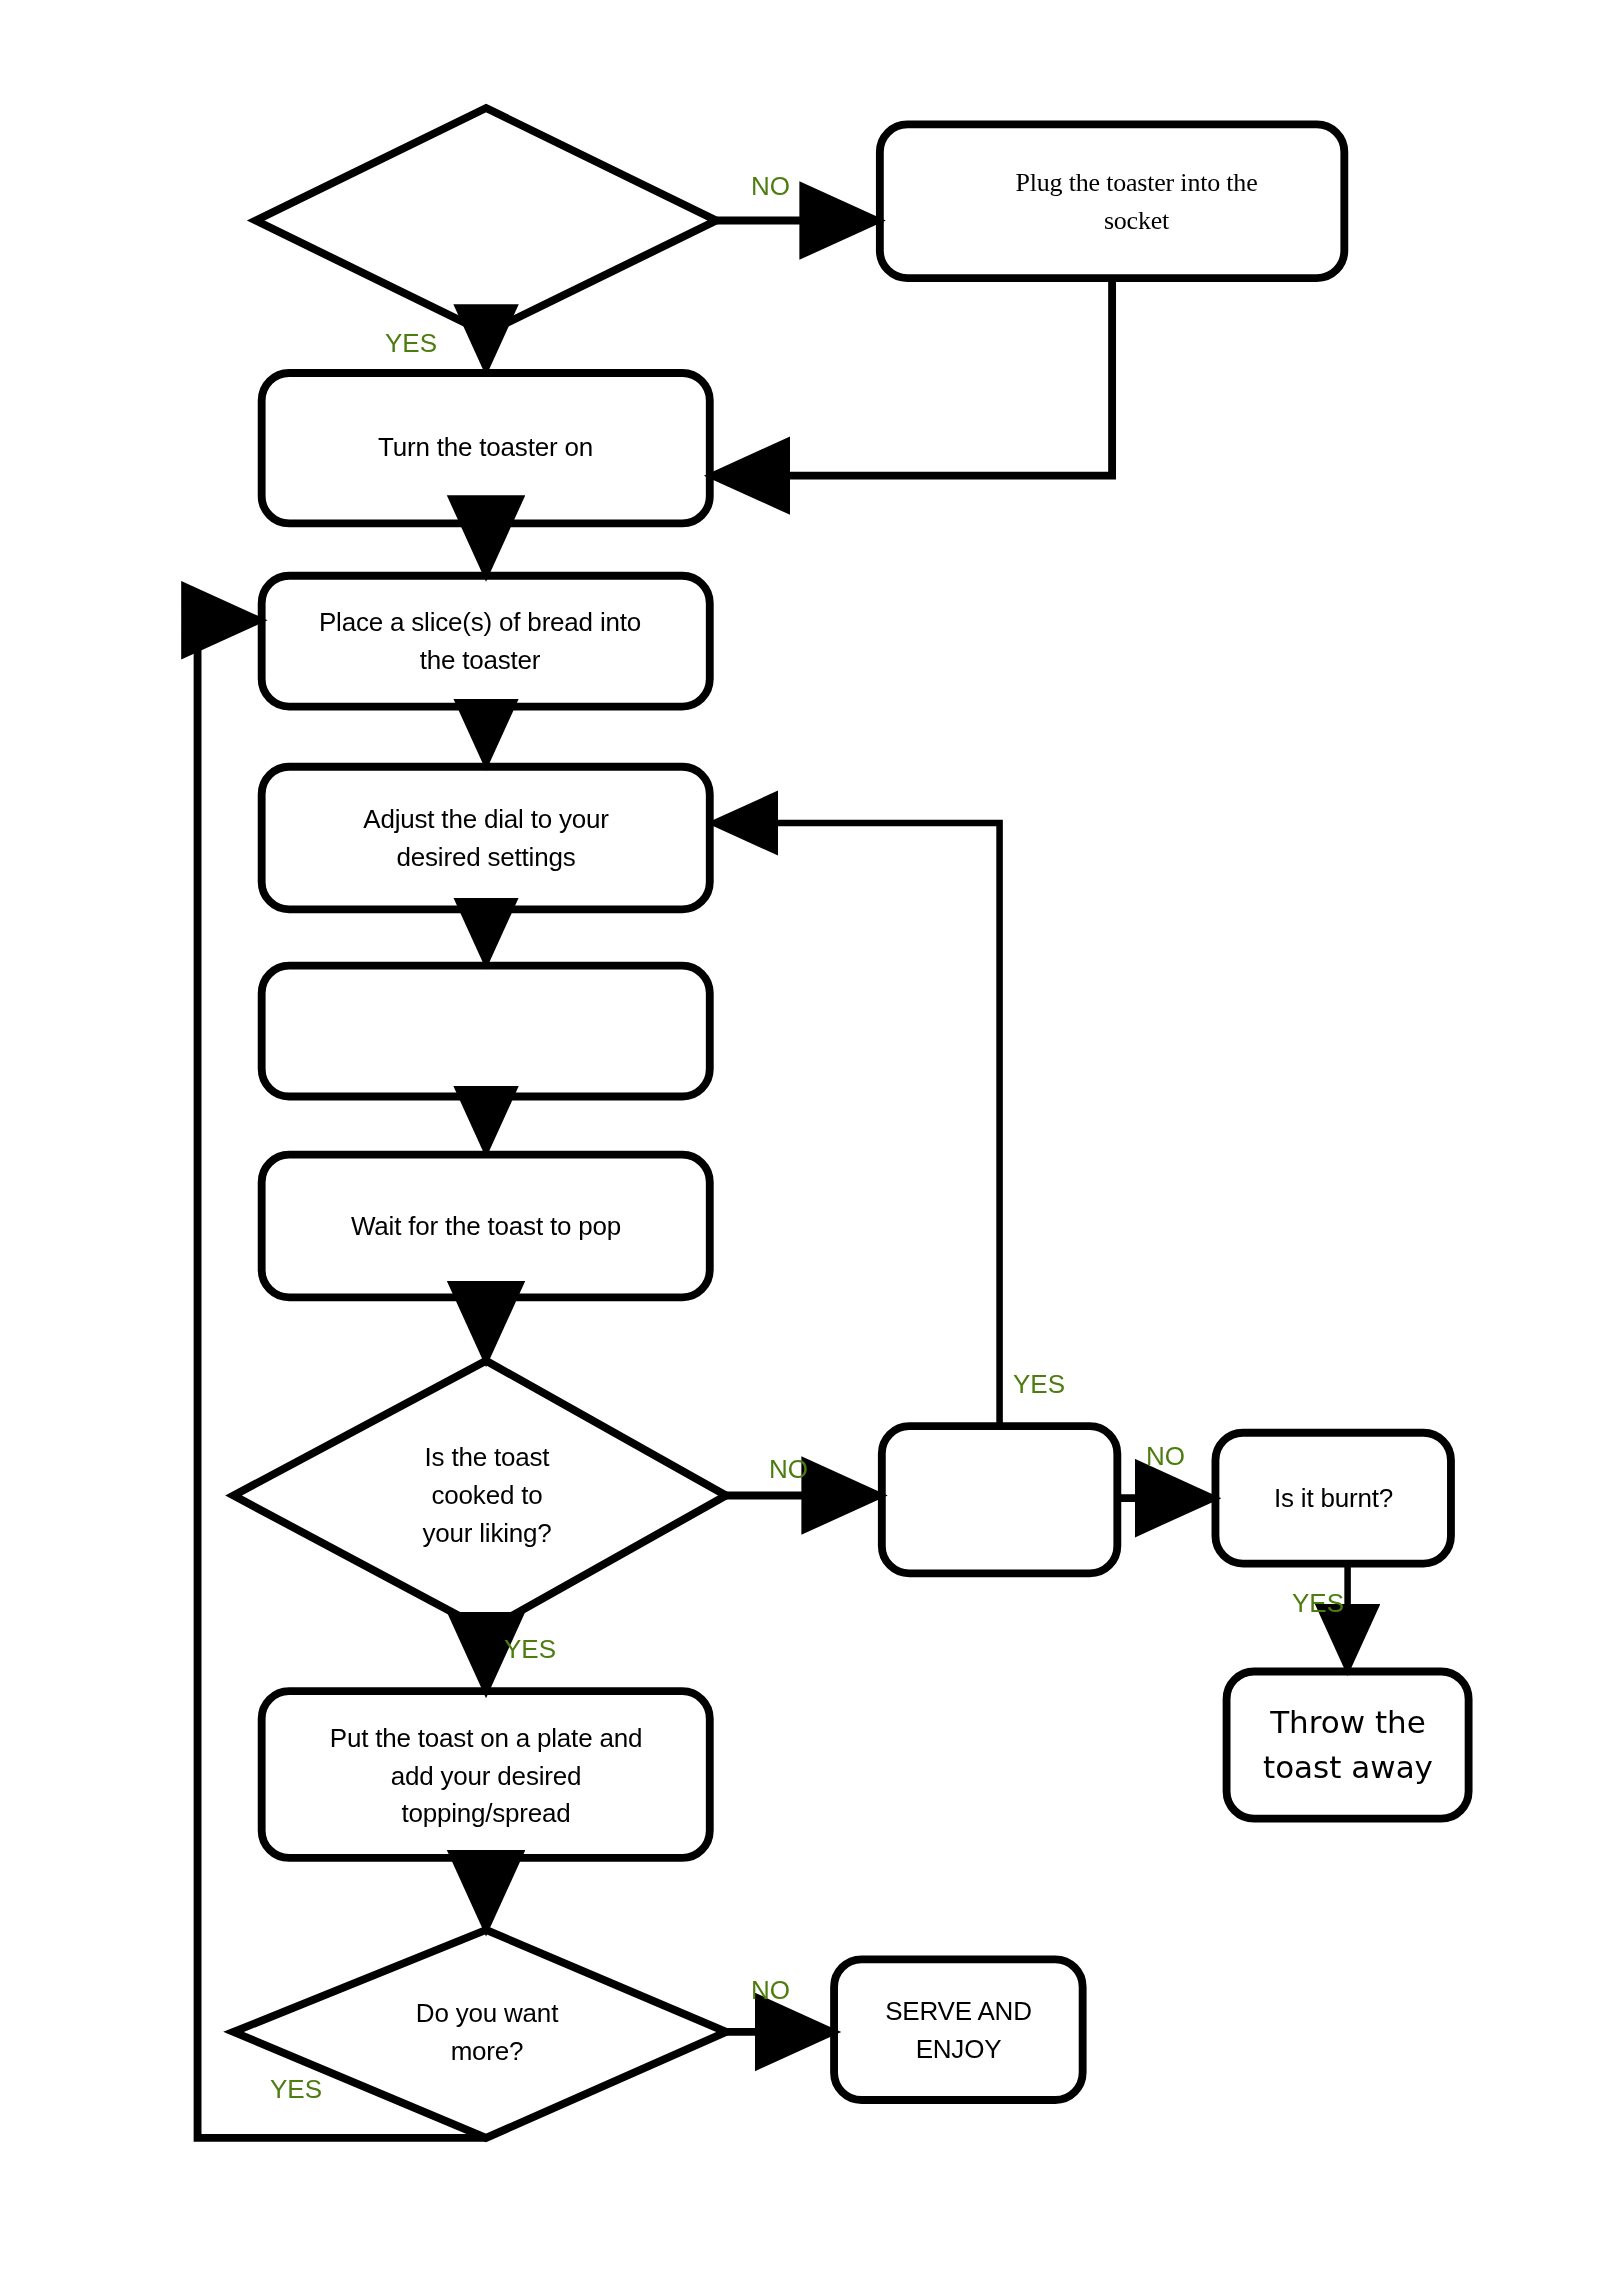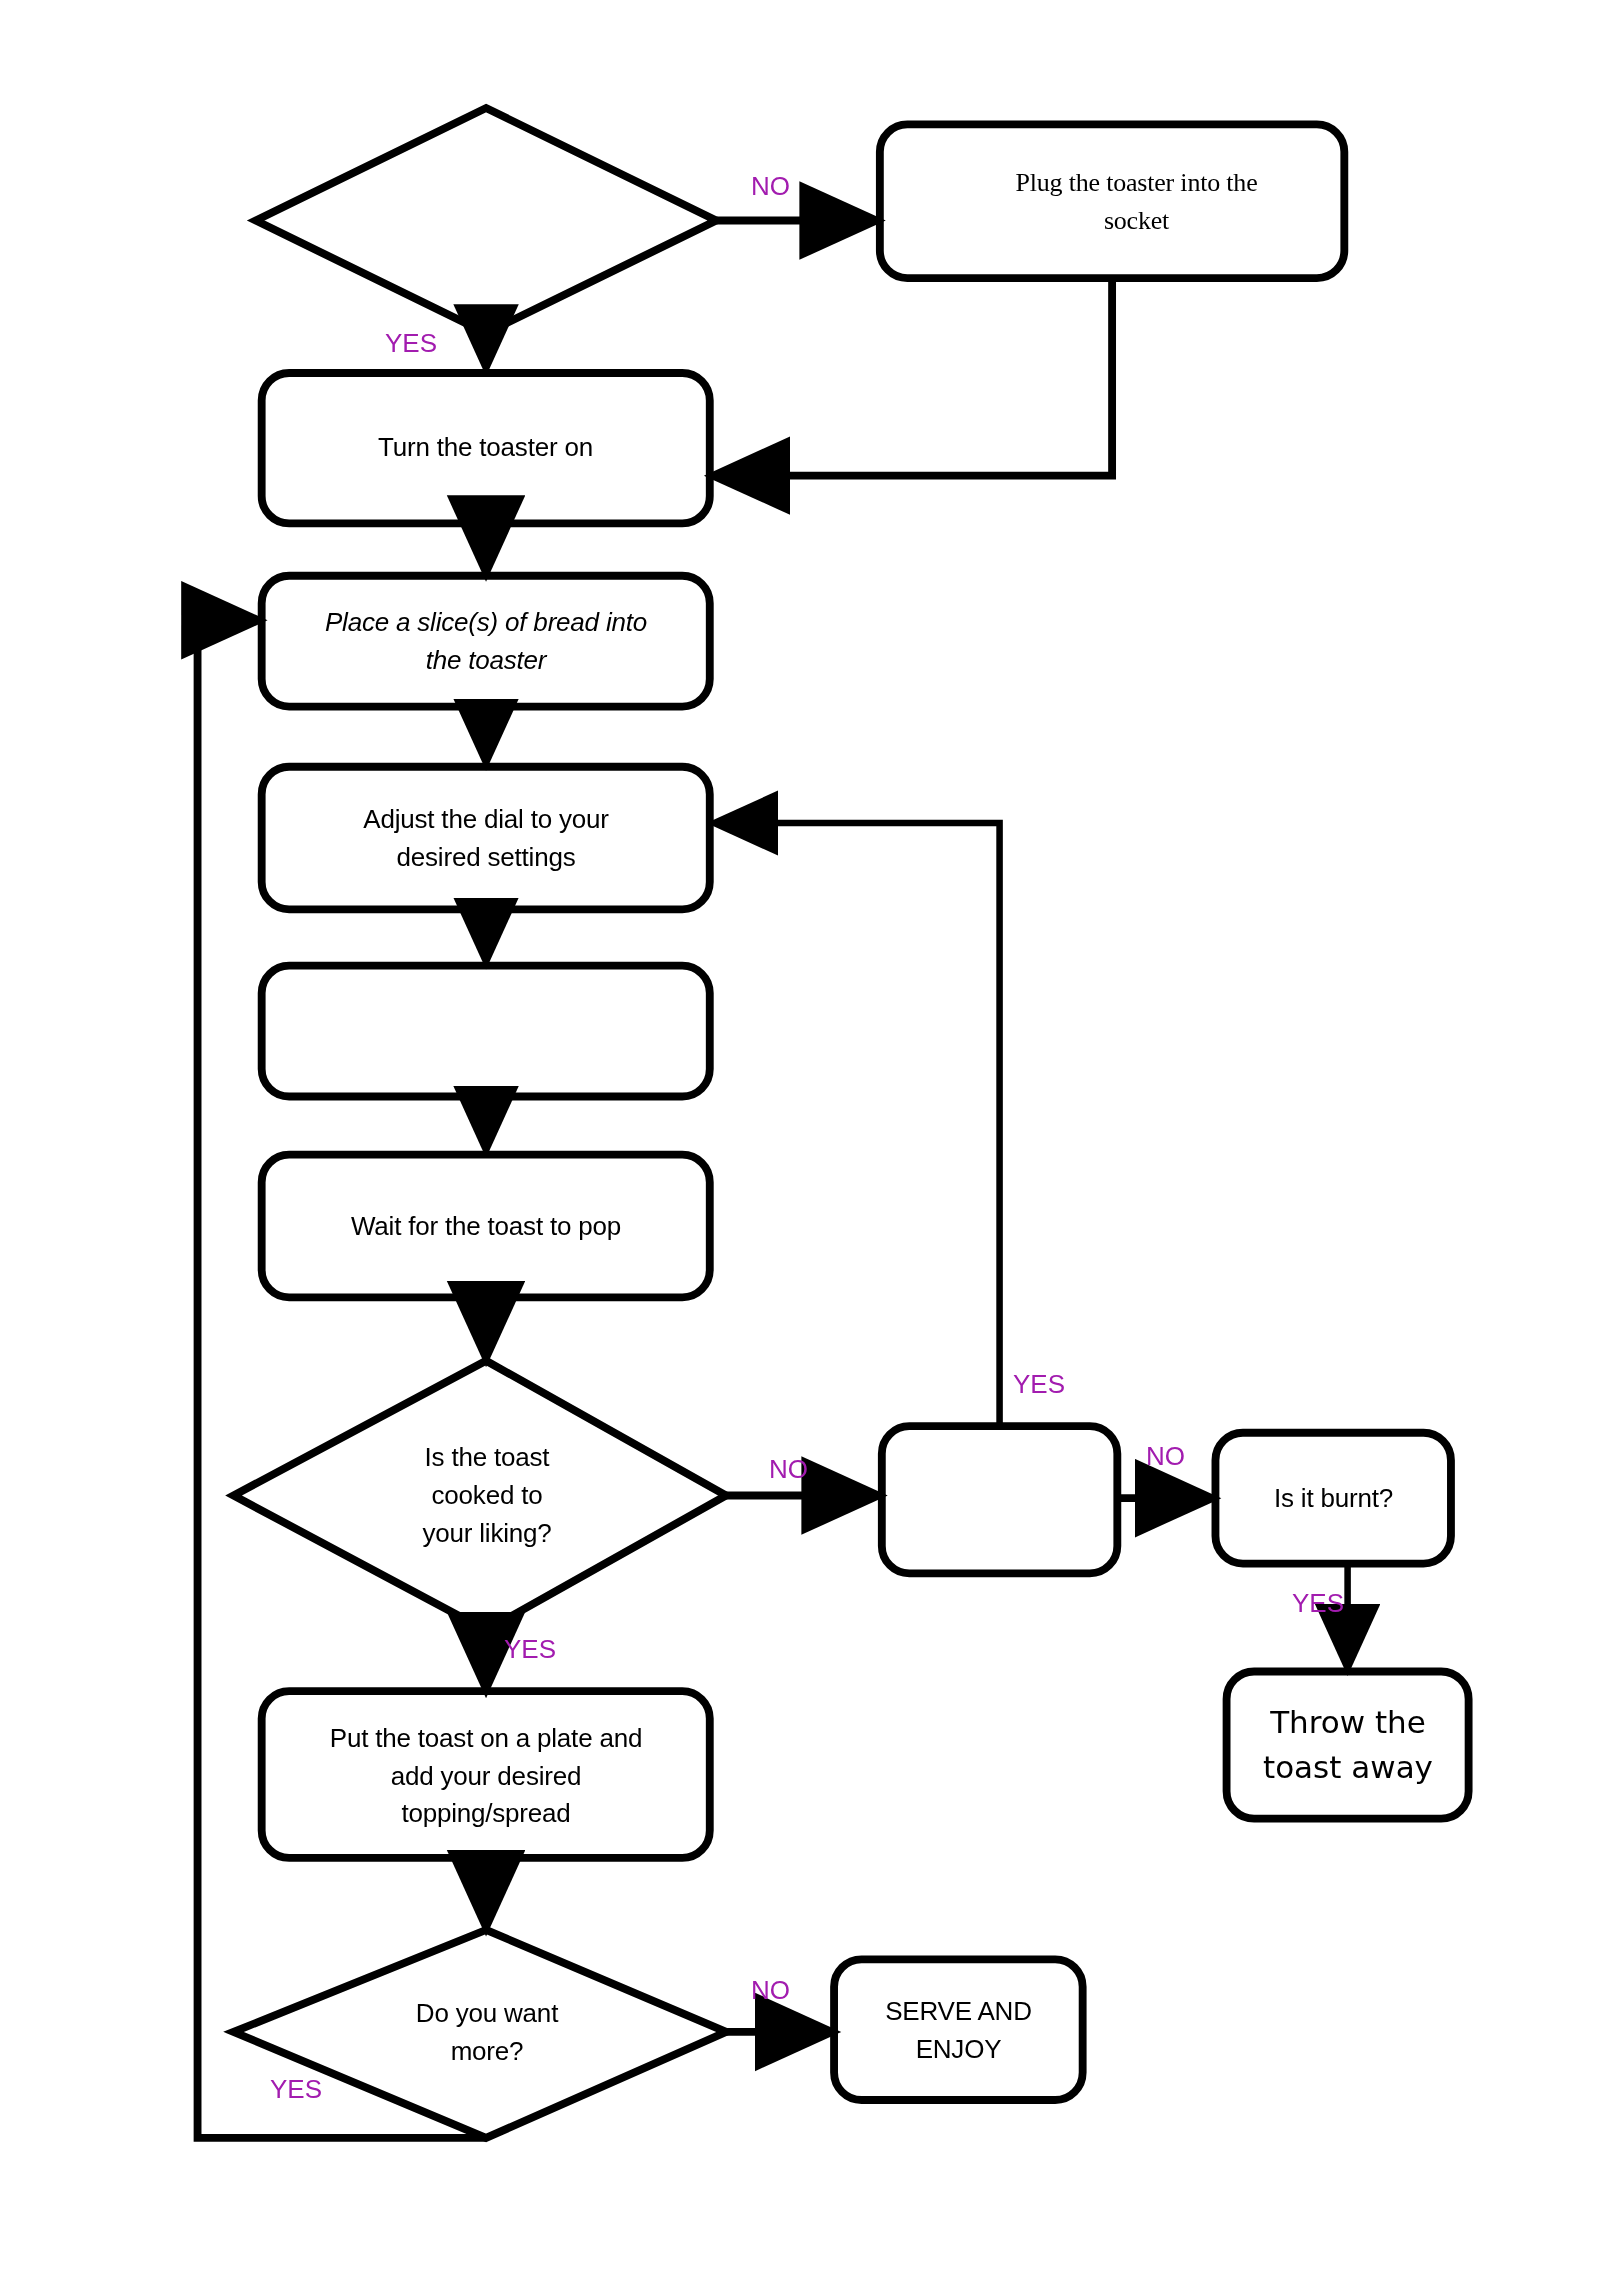--- a/index.html
+++ b/index.html
@@ -37,21 +37,21 @@
     line-height: 1.45;
     color: #000000;
     white-space: pre-line;
     pointer-events: none;
     letter-spacing: -0.2px;
   }
   .edge-label {
     position: absolute;
     font-family: "Liberation Sans", sans-serif;
     font-size: 26px;
-    color: #a21caf;
+    color: #4d7c0f;
     line-height: 1;
     white-space: nowrap;
   }
 </style>
 </head>
 <body>
 
 <div id="page">
 
   <svg id="flow-svg" viewBox="0 0 2481 3508">
@@ -97,21 +97,21 @@
 
     </g>
   </svg>
 
 
   <div class="node-text" style="left:924px; top:141px; width:425px; height:121px;font-family:Liberation Serif, serif;">Plug the toaster into the
 socket</div>
 
   <div class="node-text" style="left:281px; top:389px; width:409px; height:118px;">Turn the toaster on</div>
 
-  <div class="node-text" style="left:275px; top:586px; width:422px; height:111px;font-style:italic;">Place a slice(s) of bread into
+  <div class="node-text" style="left:269px; top:586px; width:422px; height:111px;">Place a slice(s) of bread into
 the toaster</div>
 
   <div class="node-text" style="left:275px; top:779px; width:422px; height:119px;">Adjust the dial to your
 desired settings</div>
 
 
   <div class="node-text" style="left:275px; top:1167px; width:422px; height:119px;">Wait for the toast to pop</div>
 
   <div class="node-text" style="left:340px; top:1420px; width:294px; height:152px;">Is the toast
 cooked to

